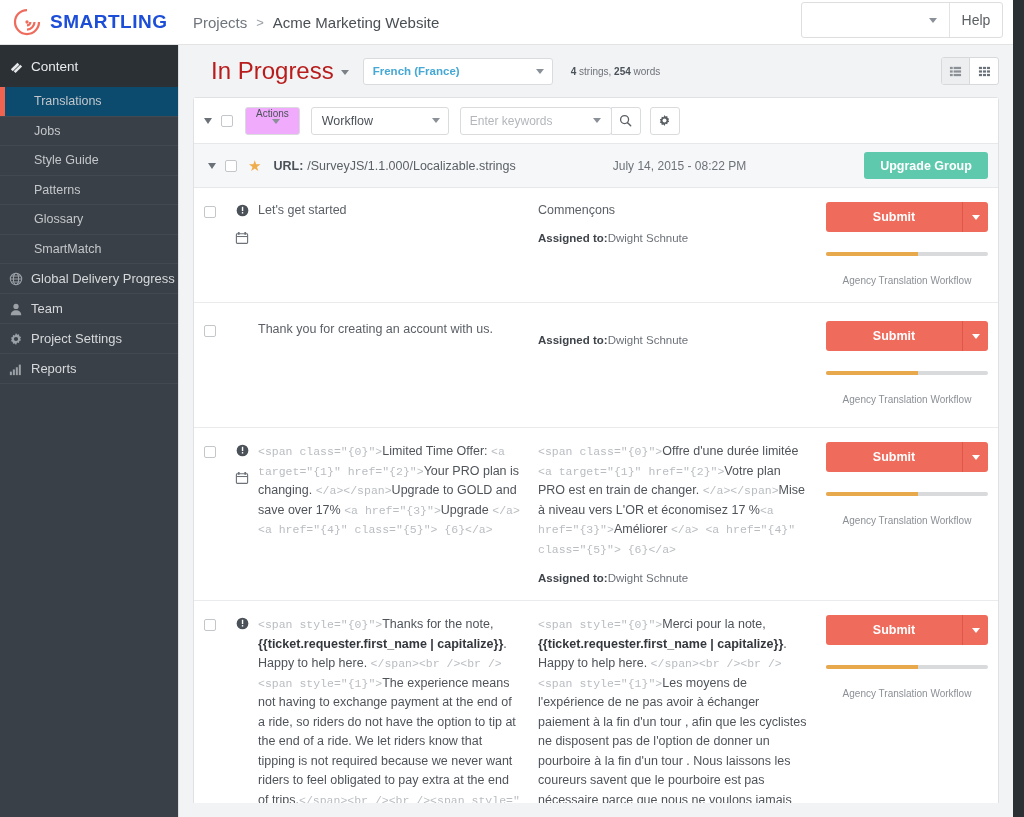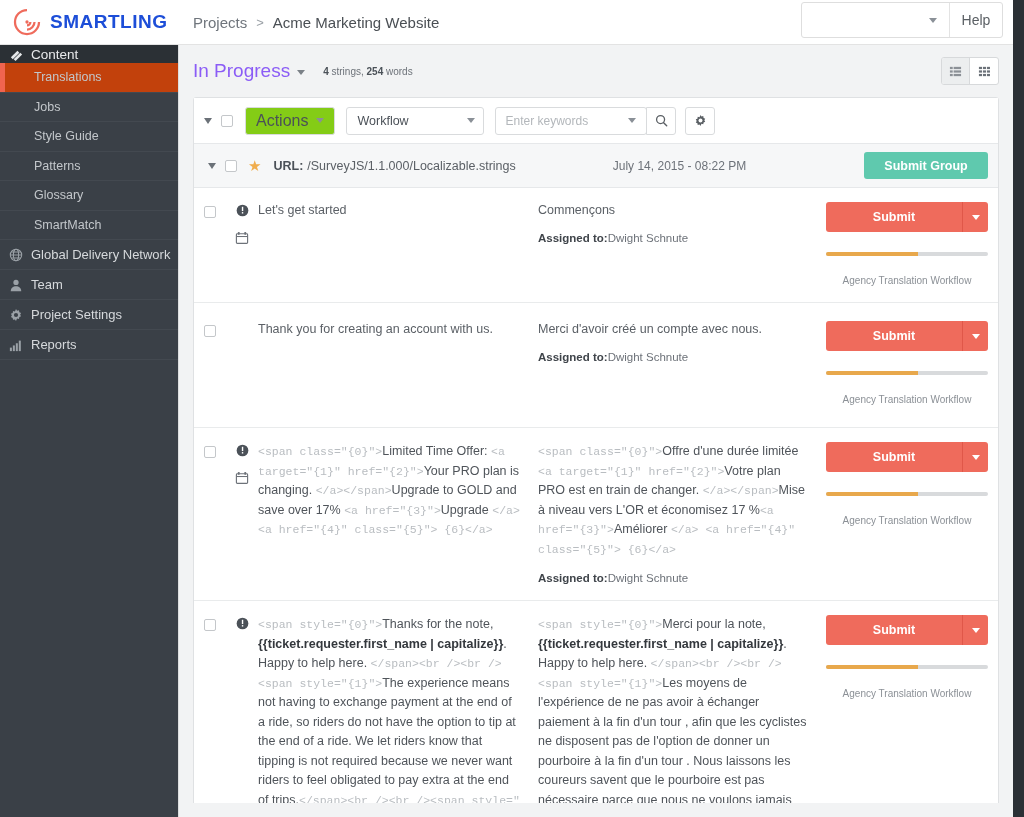--- a/index.html
+++ b/index.html
@@ -46,54 +46,54 @@
   }
   .caret-down { width: 0; height: 0; border-left: 4px solid transparent; border-right: 4px solid transparent; border-top: 5px solid #8a9097; }
 
   
   .sidebar {
     position: absolute; top: 45px; left: 0;
     width: 178px; height: 772px;
     background: #3a4047;
   }
   .nav-head {
-    height: 18px; background: #2b3035;
+    height: 42px; background: #2b3035;
     display: flex; align-items: center; padding-left: 12px;
     color: #e9eaec; font-size: 13.5px;
   }
   .nav-item {
     height: 29.5px; display: flex; align-items: center;
     padding-left: 34px; color: #c3c7cb; font-size: 12.5px;
     border-bottom: 1px solid #434950;
     position: relative; background: #3a4047;
   }
   .nav-item.active::before {
     content: ""; position: absolute; left: 0; top: 0; bottom: 0;
     width: 5px; background: #f0644f;
   }
-  .nav-item.active { background: #c2410c; }
+  .nav-item.active { background: #0c4a6e; }
   .nav-main {
     height: 30px; display: flex; align-items: center;
     padding-left: 9px; color: #d6d9dc; font-size: 13px;
     border-bottom: 1px solid #434950; background: #3a4047;
   }
   .nav-main .ico { width: 22px; display: inline-flex; align-items: center; color: #9ba1a7; }
   .nav-head .ico { width: 22px; display: inline-flex; align-items: center; color: #c9cdd1; margin-left: -3px;}
 
   
   .main {
     position: absolute; top: 45px; left: 178px;
     width: 835px; height: 772px;
     background: #f2f3f4;
     border-left: 1px solid #dcdedf;
   }
   .page-head {
     display: flex; align-items: center; height: 52px; padding: 0 14px 0 14px;
   }
-  .page-title { font-size: 19px; color: #8b5cf6; }
+  .page-title { font-size: 24px; color: #b91c1c; margin-left: 18px; }
   .title-caret { margin: 3px 0 0 7px; width: 0; height: 0;
     border-left: 4px solid transparent; border-right: 4px solid transparent; border-top: 5px solid #7b8187; }
   .lang-select {
     margin-left: 14px; width: 190px; height: 27px;
     background: #fff; border: 1px solid #d9dbdd; border-radius: 3px;
     display: flex; align-items: center; padding: 0 8px 0 9px;
     justify-content: space-between;
   }
   .lang-label { font-size: 11.5px; color: #46a8d4; font-weight: bold; }
   .counts { margin-left: 18px; font-size: 10px; color: #6d7279; }
@@ -112,22 +112,22 @@
   .filterbar {
     height: 46px; display: flex; align-items: center;
     padding: 0 10px; border-bottom: 1px solid #e6e8ea; background: #fff;
   }
   .fb-caret { width: 0; height: 0; border-left: 4.5px solid transparent; border-right: 4.5px solid transparent; border-top: 6px solid #6b7178; margin-right: 9px; }
   .cbx {
     width: 12px; height: 12px; border: 1px solid #c4c7ca; border-radius: 2px; background: #fff;
     display: inline-block; flex: 0 0 12px;
   }
   .btn-plain {
-    height: 28px; border: 1px solid #d9dbdd; border-radius: 3px; background: #84cc16;
-    display: flex; align-items: center; padding: 0 10px; font-size: 16px; color: #4b5158;
+    height: 28px; border: 1px solid #d9dbdd; border-radius: 3px; background: #f0abfc;
+    display: flex; align-items: center; padding: 0 10px; font-size: 10px; color: #4b5158; flex-direction: column;
   }
   .select-box {
     height: 28px; border: 1px solid #d9dbdd; border-radius: 3px; background: #fff;
     display: flex; align-items: center; justify-content: space-between;
     padding: 0 8px 0 10px; font-size: 12.5px; color: #4b5158;
   }
   .search-box {
     height: 28px; border: 1px solid #d9dbdd; border-radius: 3px; background: #fff;
     display: flex; align-items: center; width: 152px;
   }
@@ -266,21 +266,21 @@
   </div>
 
   <div class="nav-main">
     <span class="ico">
       <svg width="14" height="14" viewBox="0 0 16 16">
           <circle cx="8" cy="8" r="6.5" fill="none" stroke="#9ba1a7" stroke-width="1.2"></circle>
           <ellipse cx="8" cy="8" rx="3" ry="6.5" fill="none" stroke="#9ba1a7" stroke-width="1.2"></ellipse>
           <path d="M1.5 8h13M2.6 4.6h10.8M2.6 11.4h10.8" stroke="#9ba1a7" stroke-width="1.1"></path>
         </svg>
     </span>
-    <span>Global Delivery Network</span>
+    <span>Global Delivery Progress</span>
   </div>
   <div class="nav-main">
     <span class="ico">
       <svg width="14" height="14" viewBox="0 0 16 16">
           <circle cx="8" cy="5" r="3" fill="#9ba1a7"></circle>
           <path d="M2 15c0-3.4 2.7-5.5 6-5.5s6 2.1 6 5.5z" fill="#9ba1a7"></path>
         </svg>
     </span>
     <span>Team</span>
   </div>
@@ -304,20 +304,24 @@
     </span>
     <span>Reports</span>
   </div>
 </div>
 
 <div class="main">
 
   <div class="page-head">
     <span class="page-title">In Progress</span>
     <span class="title-caret"></span>
+    <div class="lang-select">
+      <span class="lang-label">French (France)</span>
+      <span class="caret-down"></span>
+    </div>
     <div class="counts">
       <b>4</b>
       <span>strings,</span>
       <b>254</b>
       <span>words</span>
     </div>
     <div class="view-toggle">
       <div class="vt-btn on">
         <svg width="13" height="13" viewBox="0 0 14 14">
             <rect x="1" y="2" width="3" height="2.4" fill="#8b9096"></rect>
@@ -376,21 +380,21 @@
     </div>
 
     <div class="group-head">
       <span class="fb-caret" style="margin-left:2px;"></span>
       <span class="cbx"></span>
       <span class="star">★</span>
       <span class="url-label">URL:</span>
       <span class="url-value">/SurveyJS/1.1.000/Localizable.strings</span>
       <span class="group-date">July 14, 2015 - 08:22 PM</span>
       <div class="btn-submit-group">
-        <span>Submit Group</span>
+        <span>Upgrade Group</span>
       </div>
     </div>
 
     <div class="srow">
       <div class="col-check">
         <span class="cbx"></span>
       </div>
       <div class="col-icons">
         <span>
           <svg width="13" height="13" viewBox="0 0 14 14">
@@ -433,21 +437,20 @@
 
     <div class="srow" style="padding-top:18px;padding-bottom:22px;">
       <div class="col-check">
         <span class="cbx"></span>
       </div>
       <div class="col-icons"></div>
       <div class="col-src">
         <div class="plain-text">Thank you for creating an account with us.</div>
       </div>
       <div class="col-tgt">
-        <div class="plain-text">Merci d'avoir créé un compte avec nous.</div>
         <div class="assigned">
           <b>Assigned to:</b><span>Dwight Schnute</span>
         </div>
       </div>
       <div class="col-act">
         <div class="btn-submit">
           <span class="lbl">Submit</span>
           <span class="split">
             <span style="width:0;height:0;border-left:4px solid transparent;border-right:4px solid transparent;border-top:5px solid #fff;"></span>
           </span>

